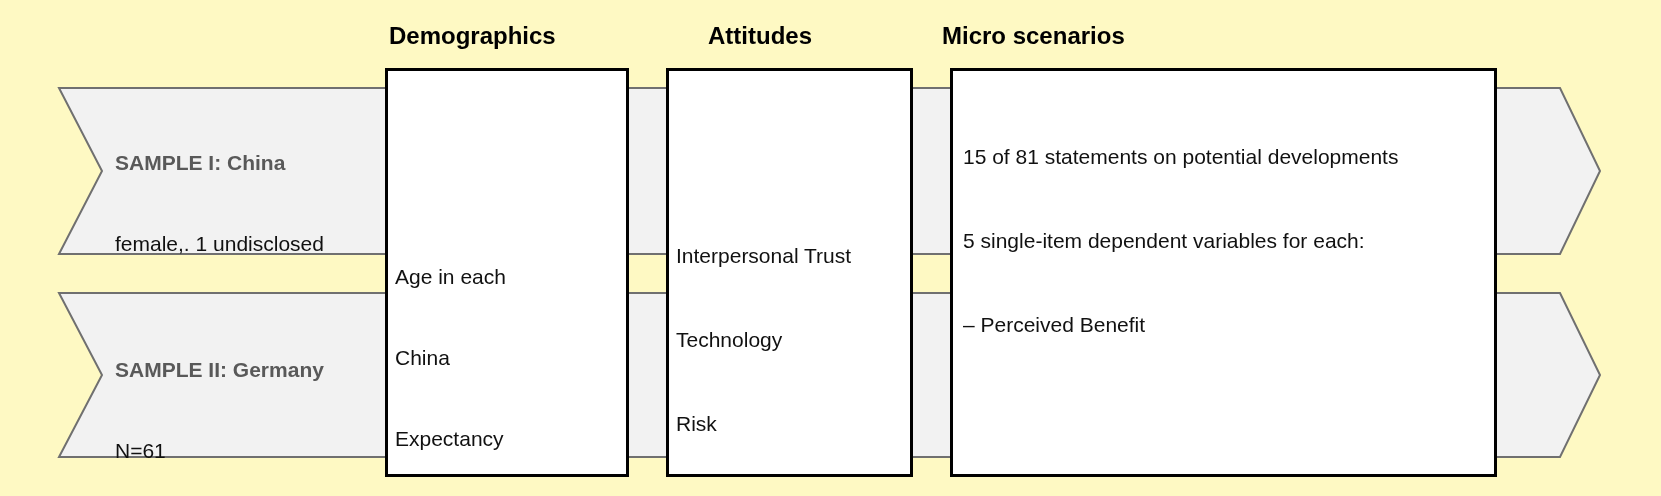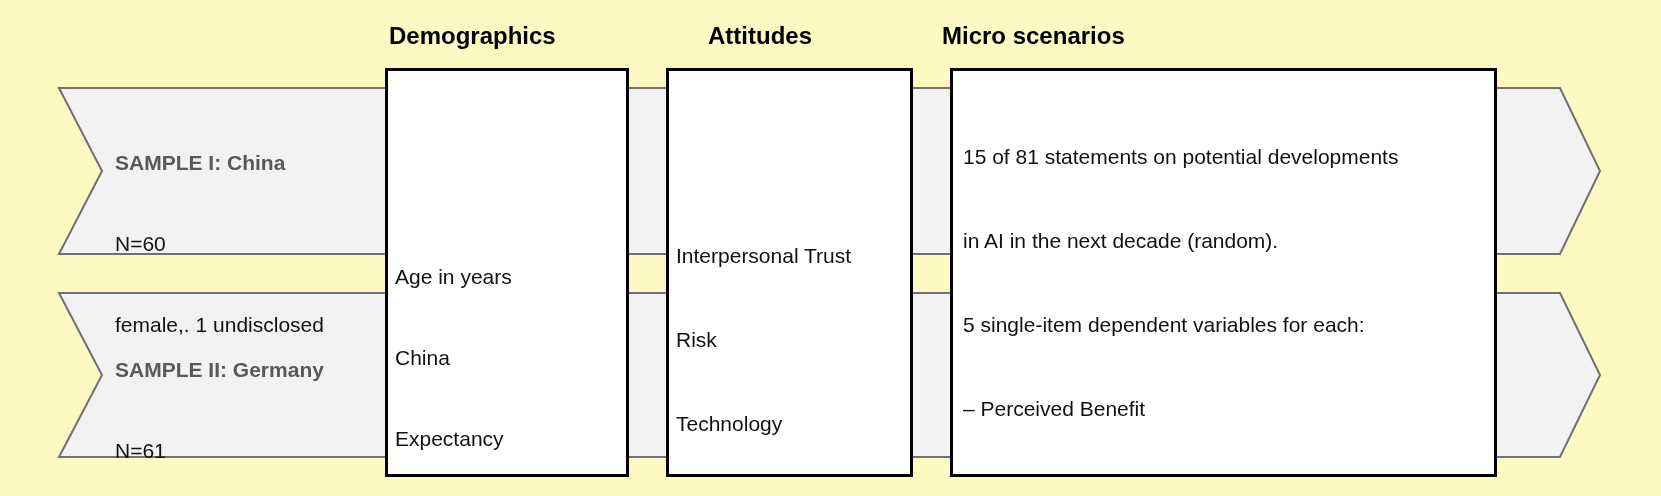--- a/index.html
+++ b/index.html
@@ -56,50 +56,48 @@
   <div class="col-header" style="left:389px;">Demographics</div>
   <div class="col-header" style="left:678px;margin-left:30px;">Attitudes</div>
   <div class="col-header" style="left:905px;margin-left:37px;">Micro scenarios</div>
 
   <div class="box" style="left:385px; width:244px;"></div>
   <div class="box" style="left:666px; width:247px;"></div>
   <div class="box" style="left:950px; width:547px;"></div>
 
   <div class="textblock" style="left:115px; top:95px;">
     <div class="line sample-title">SAMPLE I: China</div>
-    <div class="line">N=60</div>
     <div class="line">female,. 1 undisclosed</div>
   </div>
 
   <div class="textblock" style="left:115px; top:302px;">
     <div class="line sample-title">SAMPLE II: Germany</div>
     <div class="line">N=61</div>
     
     
     
   </div>
 
   <div class="textblock" style="left:395px; top:209px;">
-    <div class="line">Age in years</div>
+    <div class="line">Age in each</div>
     <div class="line">China</div>
     <div class="line">Expectancy</div>
   </div>
 
   <div class="textblock lh28" style="left:676px; top:186px;">
     <div class="line">Interpersonal Trust</div>
+    <div class="line">Technology</div>
     <div class="line">Risk</div>
-    <div class="line">Technology</div>
     <div class="line indent">Readiness</div>
     
     
   </div>
 
   <div class="textblock lh28" style="left:963px; top:87px;">
     <div class="line">15 of 81 statements on potential developments</div>
-    <div class="line">in AI in the next decade (random).</div>
     <div class="line">5 single-item dependent variables for each:</div>
     <div class="line">– Perceived Benefit</div>
     
     
     
     
     
     
     
   </div>

